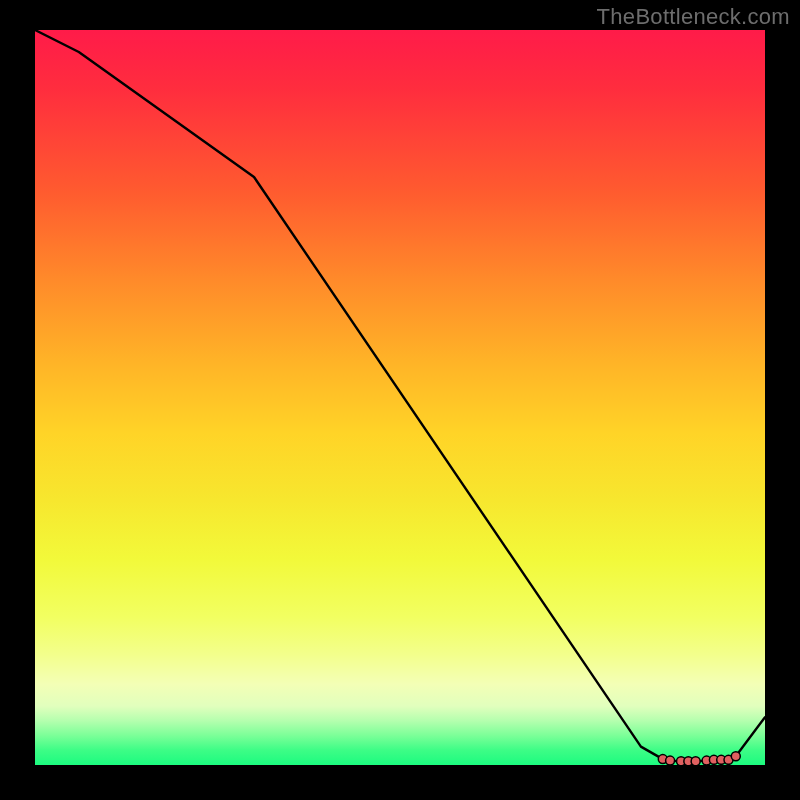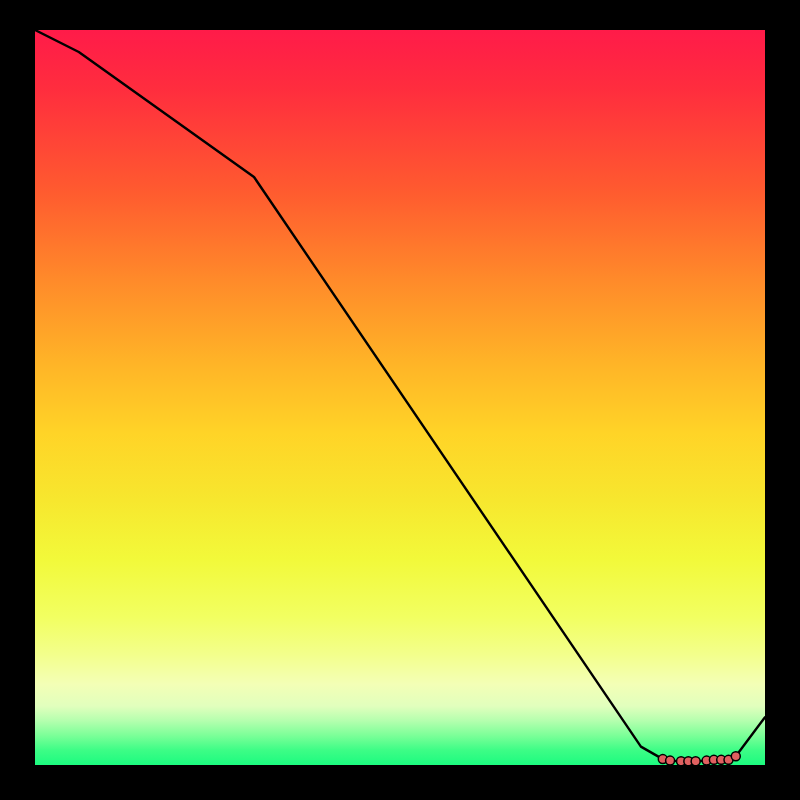--- a/index.html
+++ b/index.html
@@ -70,20 +70,21 @@
   .marker {
     fill: #e06060;
     stroke: #000;
     stroke-width: 1.5;
   }
 </style>
 </head>
 <body>
 
 <div class="canvas">
+  <div class="watermark">TheBottleneck.com</div>
 
   <div class="plot-area">
     <svg class="plot-svg" viewBox="0 0 730 735">
       <polyline id="chart-line" class="line" points="0.00,0.00 43.80,22.05 219.00,147.00 605.90,716.63 627.80,729.12 635.10,730.59 646.05,731.33 653.35,731.33 660.65,731.33 671.60,730.59 678.90,729.86 686.20,729.86 693.50,729.86 700.80,726.18 730.00,687.23"></polyline>
       <g id="markers">
           <circle cx="627.80" cy="729.12" r="4.5" class="marker"></circle>
           <circle cx="635.10" cy="730.59" r="4.5" class="marker"></circle>
           <circle cx="646.05" cy="731.33" r="4.5" class="marker"></circle>
           <circle cx="653.35" cy="731.33" r="4.5" class="marker"></circle>
           <circle cx="660.65" cy="731.33" r="4.5" class="marker"></circle>

